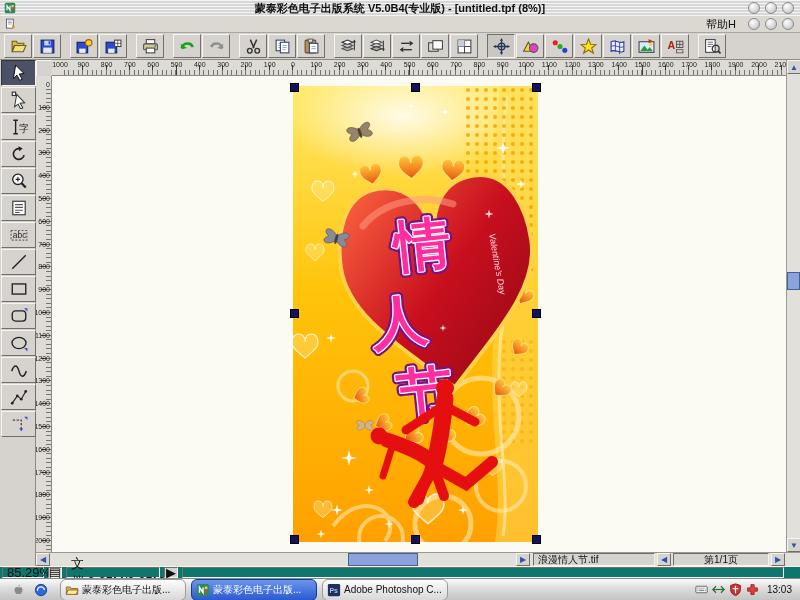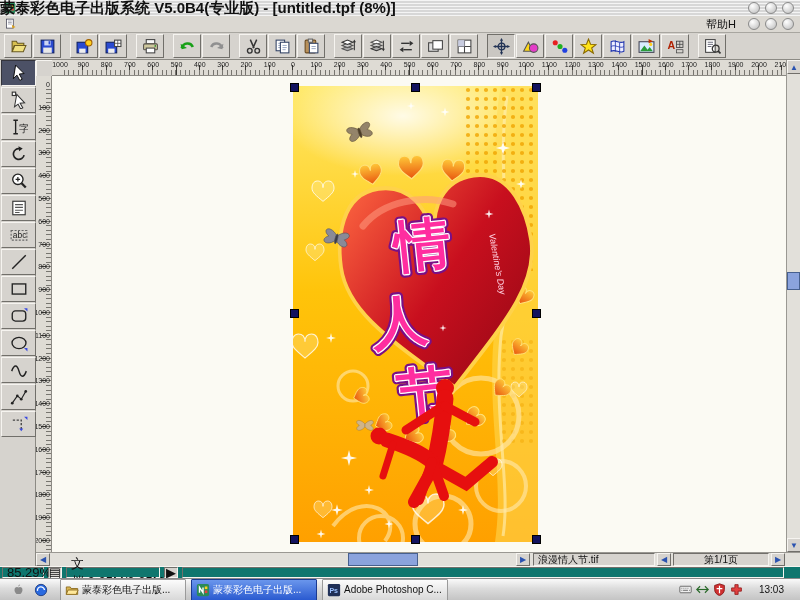--- a/index.html
+++ b/index.html
@@ -6,21 +6,21 @@
   #root{position:relative;width:800px;height:600px;overflow:hidden;background:#d6d3ce;
         font-family:"Liberation Sans","DejaVu Sans",sans-serif;font-size:11px;color:#111;
         -webkit-user-select:none;user-select:none;}
   .abs{position:absolute;}
   
   .out{border:1px solid;border-color:#f6f4f0 #716f6a #716f6a #f6f4f0;background:#d6d3ce;}
   
   #titlebar{left:0;top:0;width:800px;height:16px;
     background:repeating-linear-gradient(180deg,#f4f4f4 0 1px,#d7d7d7 1px 3px);
     border-bottom:1px solid #9a9a9a;display:flex;align-items:center;}
-  #title-text{position:absolute;left:0;right:0;text-align:left;font-weight:bold;font-size:15px;}
+  #title-text{position:absolute;left:0;right:0;text-align:center;font-weight:bold;font-size:11px;}
   .circ{width:10px;height:10px;border-radius:50%;border:1px solid #8a8a8a;
     background:radial-gradient(circle at 35% 30%,#ffffff,#cfcfcf 70%,#b0b0b0);margin-left:5px;}
   #title-controls{position:absolute;right:6px;top:2px;display:flex;}
   
   #menubar{left:0;top:16px;width:800px;height:17px;background:#dbd8d2;border-bottom:1px solid #a8a6a0;
     display:flex;align-items:center;padding-left:2px;box-sizing:border-box;}
   .mitem{padding:1px 7px;white-space:nowrap;cursor:default;}
   #menu-right{position:absolute;right:6px;display:flex;align-items:center;}
   
   #toolbar{left:0;top:33px;width:800px;height:27px;background:#d6d3ce;border-bottom:1px solid #8c8a84;
@@ -62,21 +62,21 @@
   
   #statusrow{left:0;top:566px;width:800px;height:12px;background:#0f766e;border-top:1px solid #f6f4f0;
     display:flex;align-items:center;font-size:13px;box-sizing:border-box;}
   .scell{height:11px;display:flex;align-items:center;padding:0 4px;margin-right:4px;
     border:1px solid;border-color:#716f6a #f6f4f0 #f6f4f0 #716f6a;box-sizing:border-box;}
   
   #taskbar{left:0;top:578px;width:800px;height:22px;
     background:linear-gradient(180deg,#fafafa,#dcdcdc 45%,#c4c4c4);border-top:1px solid #8a8a8a;
     display:flex;align-items:center;box-sizing:border-box;padding:0 4px;}
   .task{height:18px;width:126px;display:flex;align-items:center;gap:3px;margin-right:5px;padding:10px 4px;
-    border:1px solid #9a9a9a;border-radius:1px;background:linear-gradient(180deg,#fcfcfc,#d8d8d8);
+    border:1px solid #9a9a9a;border-radius:6px;background:linear-gradient(180deg,#fcfcfc,#d8d8d8);
     font-size:10px;white-space:nowrap;overflow:hidden;box-sizing:border-box;}
   .task.active{background:linear-gradient(180deg,#6a96ec,#2a5ad0);color:#fff;border-color:#1a3a90;}
   #tray{margin-left:auto;display:flex;align-items:center;gap:4px;font-size:10px;}
   
   #coordpanel{left:55px;top:514px;width:230px;height:32px;background:#d6d3ce;
     border:1px solid;border-color:#f6f4f0 #55534e #55534e #f6f4f0;box-shadow:1px 1px 2px rgba(0,0,0,.35);
     font-size:10px;display:flex;box-sizing:border-box;}
   #coordgrid{flex:1;display:grid;grid-template-columns:72px 96px 40px;grid-template-rows:15px 15px;align-items:center;padding-left:5px;}
   #coordbtns{width:22px;display:flex;flex-direction:column;justify-content:center;gap:1px;padding-right:1px;}
   .cbtn{height:12px;font-size:8px;display:flex;align-items:center;justify-content:center;}
@@ -682,17 +682,17 @@
               <path d="M8 1l6 2v5c0 4-3 6.5-6 7.5C5 14.5 2 12 2 8V3z" fill="#d03030" stroke="#801010"></path>
               <path d="M8 3.5v9M4.5 7h7" stroke="#fff" stroke-width="1.5"></path>
             </svg>
           </span>
           <span>
             <svg width="13" height="13" viewBox="0 0 16 16">
               <path d="M6 2h4v4h4v4h-4v4H6v-4H2V6h4z" fill="#e04040" stroke="#901818"></path>
             </svg>
           </span>
         </span>
-      <span style="margin:0 12px">13:03</span>
+      <span style="margin:0 4px">13:03</span>
     </span>
   </div>
 
 </div>
 
 </body></html>

